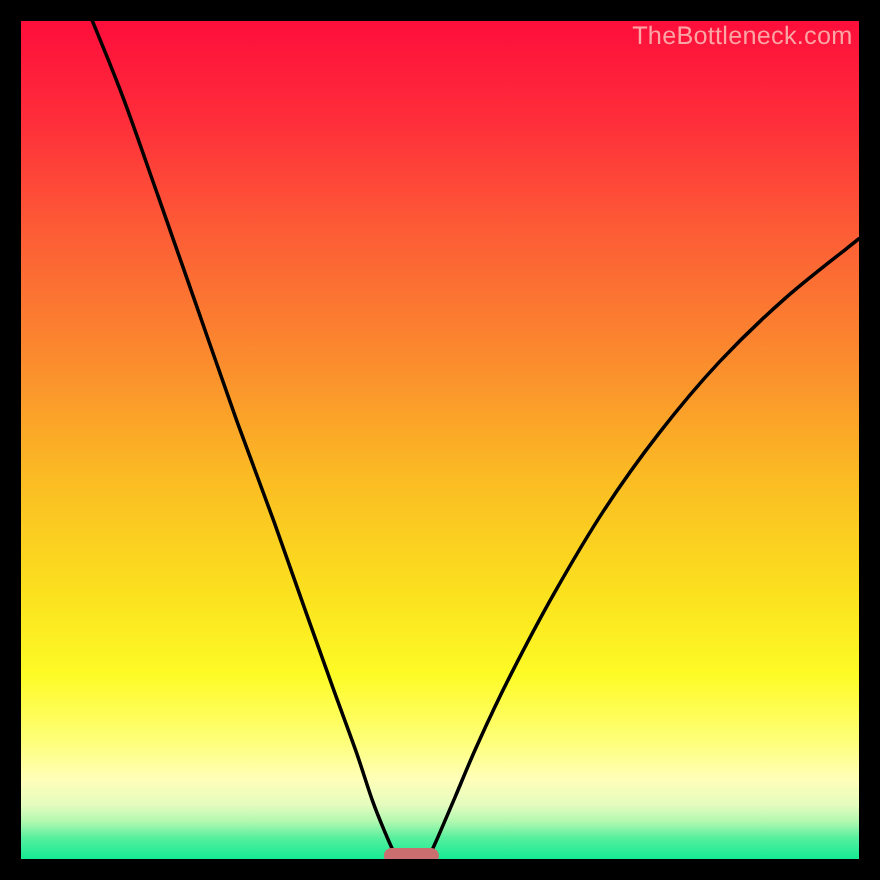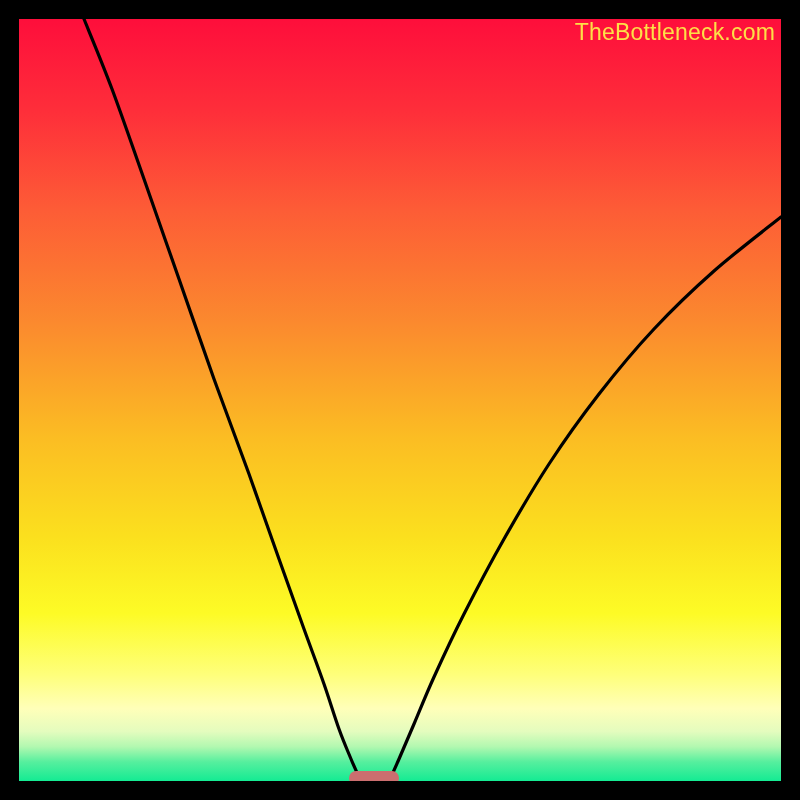--- a/index.html
+++ b/index.html
@@ -23,21 +23,21 @@
     position: absolute;
     left: 0;
     top: 0;
     width: 100%;
     height: 100%;
   }
   .watermark {
     position: absolute;
     top: 0px;
     right: 6px;
-    color: #fde047;
+    color: #fca5a5;
     font-size: 23px;
     letter-spacing: 0.2px;
     font-weight: 500;
   }
   .curve-svg {
     position: absolute;
     left: 0;
     top: 0;
     width: 762px;
     height: 762px;

